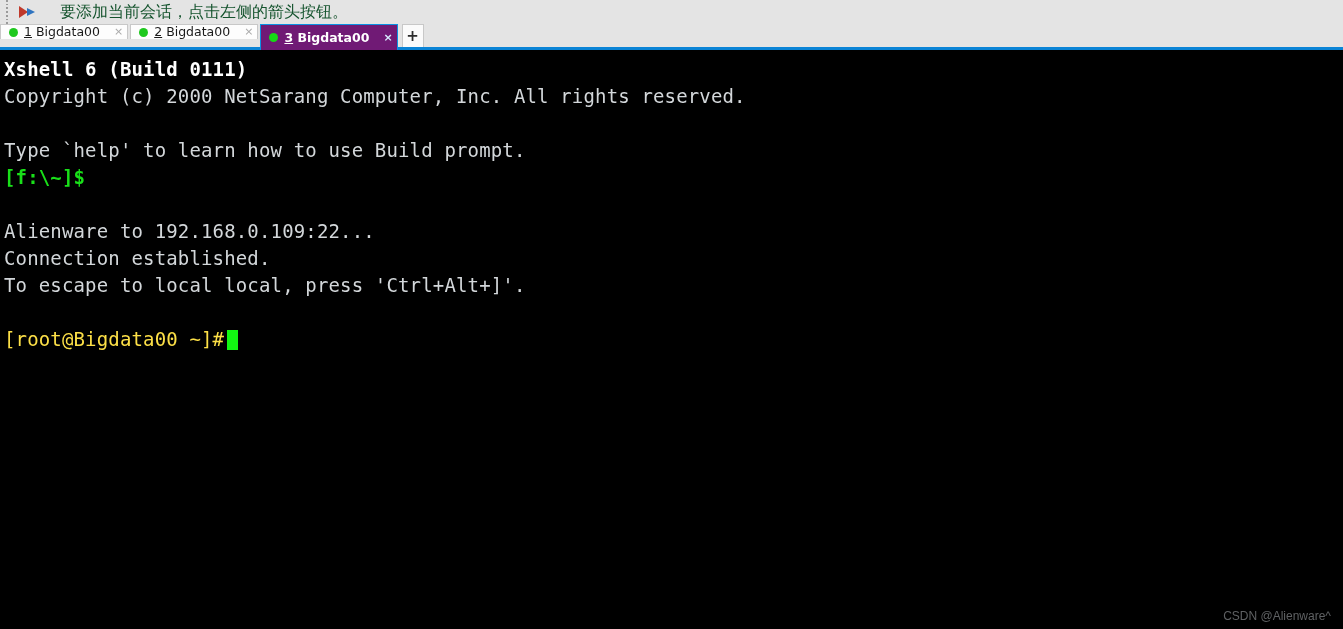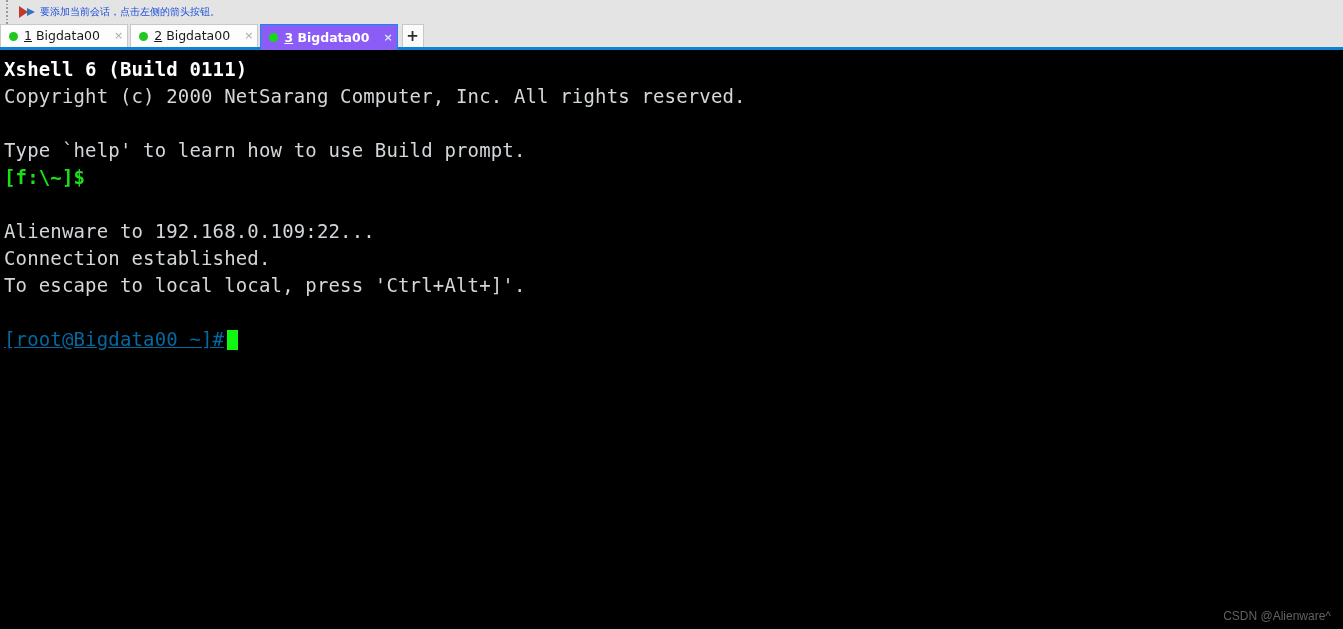--- a/index.html
+++ b/index.html
@@ -52,58 +52,58 @@
   }
   .hint-arrow {
     position: relative;
     width: 22px;
     height: 16px;
     margin-left: 6px;
     flex: 0 0 auto;
   }
   .hint-text {
     font-family: "DejaVu Sans", sans-serif;
-    font-size: 10px;
-    color: #1d4ed8;
-    margin-left: 0;
+    font-size: 16px;
+    color: #14532d;
+    margin-left: 20px;
     white-space: nowrap;
     line-height: 24px;
   }
 
   
   .tab-strip {
     position: absolute;
     left: 0;
     top: 24px;
     width: 1343px;
     height: 26px;
     background: #e4e4e4;
     box-sizing: border-box;
     border-bottom: 3px solid #0b84d6;
     display: flex;
     align-items: flex-start;
   }
   .tab {
     position: relative;
-    height: 23px;
+    height: 15px;
     box-sizing: border-box;
     display: flex;
     align-items: center;
     padding: 0 4px 0 8px;
     background: #fdfdfd;
     border: 1px solid #c8c8c8;
     border-bottom: none;
     margin-right: 2px;
     white-space: nowrap;
     font-size: 12px;
     color: #1a1a1a;
     min-width: 110px;
   }
   .tab.active {
-    background: #8b5cf6;
+    background: #701a75;
     border-color: #0b91e3;
     color: #ffffff;
     font-weight: bold;
     height: 26px;
   }
   .tab .dot {
     width: 9px;
     height: 9px;
     border-radius: 50%;
     background: #1ec81e;
@@ -174,23 +174,22 @@
   .term-line.blank { color: transparent; }
   .term-line.bold-white {
     color: #ffffff;
     font-weight: bold;
   }
   .term-line.green {
     color: #19e019;
     font-weight: bold;
   }
   .term-line.prompt-line {
-    color: #0369a1;
+    color: #fde047;
     display: block;
-    text-decoration: underline;
   }
   .cursor {
     display: inline-block;
     width: 11px;
     height: 20px;
     background: #12f712;
     vertical-align: -4px;
     margin-left: 3px;
   }
   .watermark {

